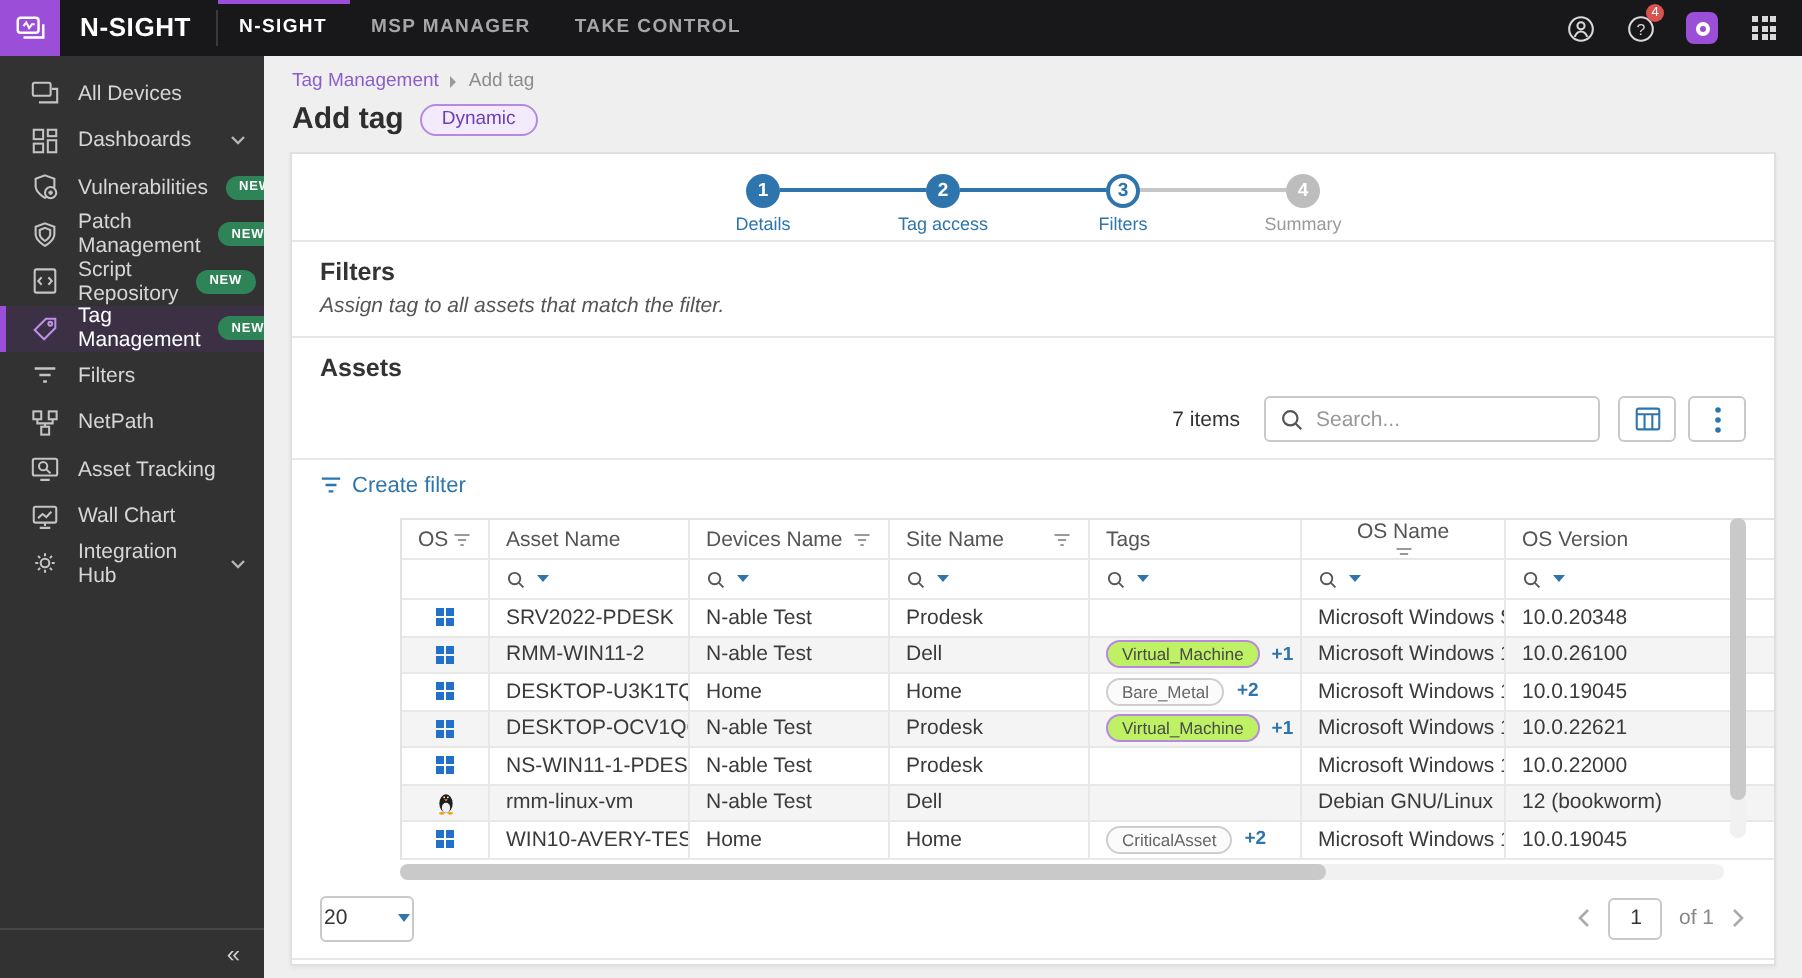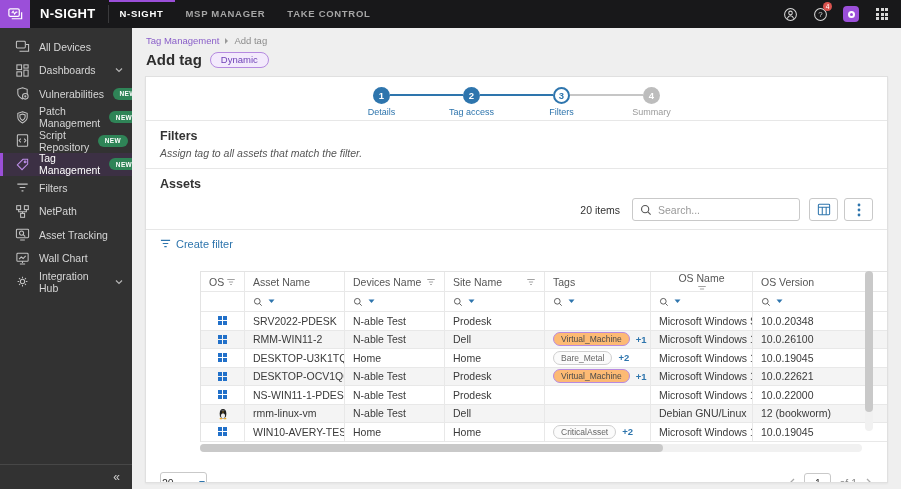--- a/index.html
+++ b/index.html
@@ -75,36 +75,36 @@
   .items-count{font-size:10.5px;color:#333;margin-right:3px;}
   .search{width:168px;height:23px;border:1px solid #c9c9c9;border-radius:3px;display:flex;align-items:center;padding:0 7px;gap:6px;background:#fff;}
   .search input{border:none;outline:none;font-size:10.5px;color:#555;width:100%;}
   .search input::placeholder{color:#999;}
   .tool-btn{width:29px;height:23px;border:1px solid #c9c9c9;border-radius:3px;background:#fff;display:flex;align-items:center;justify-content:center;color:var(--blue);cursor:pointer;}
 
   .create-row{padding:5px 14px 6px;}
   .create-link{display:inline-flex;align-items:center;gap:5px;color:var(--blue);font-size:11px;cursor:pointer;}
 
   
-  .table-wrap{margin:12px 14px;position:relative;padding-right:11px;flex:none;padding-left:40px;}
+  .table-wrap{margin:0 14px;position:relative;padding-right:11px;flex:none;padding-left:40px;}
   .tbl{width:702px;border:1px solid #e3e3e3;border-bottom:none;}
   .trow{display:flex;border-bottom:1px solid #e8e8e8;background:#fff;}
   .trow.alt{background:#f4f4f4;}
   .tcell{padding:0 8px;font-size:10.5px;color:#3a3a3a;display:flex;align-items:center;border-right:1px solid #e8e8e8;height:17.5px;white-space:nowrap;overflow:hidden;flex:none;}
   .tcell:last-child{border-right:none;}
   .trow.head .tcell,.trow.frow .tcell{height:19px;}
   .trow.head .tcell{color:#555;justify-content:space-between;cursor:pointer;}
   .funnel{color:#999;flex:none;}
   .fq{display:flex;align-items:center;gap:5px;color:#555;cursor:pointer;}
   .fq .caret{color:var(--blue);}
   .c-os{justify-content:center;}
   .win{width:9px;height:9px;display:grid;grid-template-columns:4px 4px;grid-auto-rows:4px;gap:1px;}
   .win i{background:var(--windows-blue);}
   .pill{border-radius:8px;padding:1px 7px;font-size:8.5px;border:1px solid;white-space:nowrap;}
-  .pill.purple{border-color:#b78ae0;background:#fdba74;color:#4a4a4a;}
+  .pill.purple{border-color:#b78ae0;background:#bef264;color:#4a4a4a;}
   .pill.gray{border-color:#cfcfcf;background:#fbfbfb;color:#666;}
   .more{color:var(--blue);font-size:9.5px;margin-left:6px;font-weight:600;cursor:pointer;}
   .hscroll{height:8px;background:#f1f1f1;border-radius:4px;margin-top:2px;}
   .hthumb{height:8px;width:70%;background:#c9c9c9;border-radius:4px;cursor:pointer;}
   .vscroll{position:absolute;right:0;top:0;height:160px;width:8px;background:#f1f1f1;border-radius:4px;}
   .vthumb{width:8px;height:88%;background:#c9c9c9;border-radius:4px;cursor:pointer;}
 
   .table-foot{display:flex;justify-content:space-between;align-items:center;padding:8px 14px;}
   .size-select{width:47px;height:23px;border:1px solid #c9c9c9;border-radius:3px;display:flex;align-items:center;justify-content:space-between;padding:0 1px;font-size:10.5px;color:#333;background:#fff;cursor:pointer;}
   .caret-dn{width:0;height:0;border-top:4px solid var(--blue);border-left:3.5px solid transparent;border-right:3.5px solid transparent;}
@@ -360,21 +360,21 @@
       <div class="sec">
         <div class="sec-title">Filters</div>
         <div class="sec-sub">Assign tag to all assets that match the filter.</div>
       </div>
       <div class="hr"></div>
 
       <div class="assets-head">
         <div class="sec-title">Assets</div>
       </div>
       <div class="toolbar">
-        <span class="items-count">20 items</span>
+        <span class="items-count">7 items</span>
         <div class="search">
           <span>
             <svg width="12" height="12" viewBox="0 0 14 14">
                 <circle cx="6" cy="6" r="4.2" fill="none" stroke="#555" stroke-width="1.3"></circle>
                 <path d="M9.2 9.2l3.2 3.2" stroke="#555" stroke-width="1.3"></path>
               </svg>
           </span>
           <input placeholder="Search..." style="">
         </div>
         <div style="display:flex;gap:6px;">

